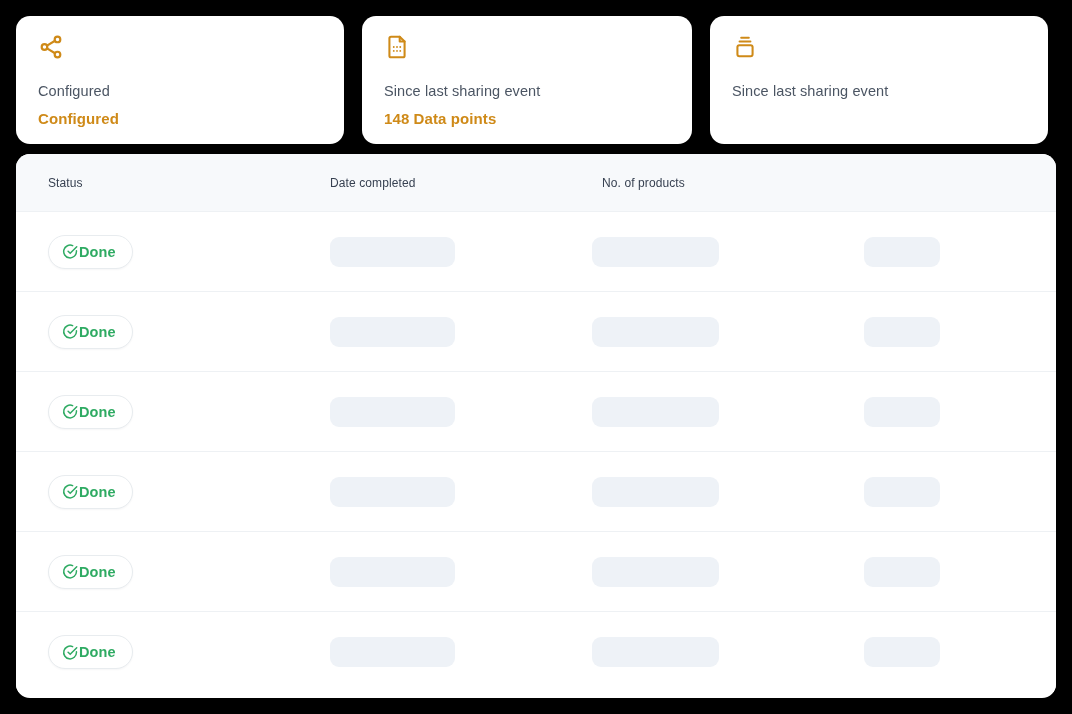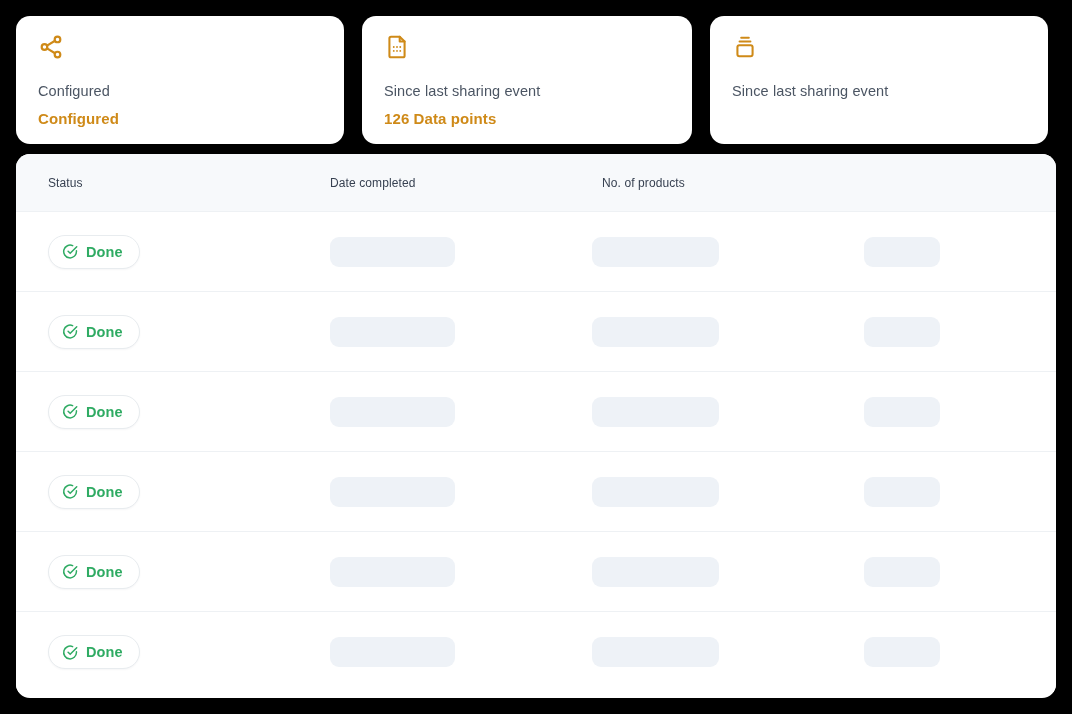--- a/index.html
+++ b/index.html
@@ -105,21 +105,20 @@
     background: #ffffff;
   }
   .trow:last-child { border-bottom: none; }
 
   .cell { display: flex; align-items: center; }
 
   
   .done-pill {
     display: inline-flex;
     align-items: center;
-    gap: 7px;
     height: 34px;
     padding: 0 16px 0 13px;
     border: 1px solid #e8ecef;
     border-radius: 18px;
     background: #ffffff;
     box-shadow: 0 1px 2px rgba(16,24,40,0.04);
     cursor: pointer;
   }
   .done-pill .chk { width: 17px; height: 17px; display: block; flex: 0 0 auto; }
   .done-pill .chk svg { display: block; width: 17px; height: 17px; }
@@ -168,21 +167,21 @@
           <path d="M14.5 2.5V7H19"></path>
           <circle cx="9" cy="12" r="0.85" fill="#cf8a18" stroke="none"></circle>
           <circle cx="12" cy="12" r="0.85" fill="#cf8a18" stroke="none"></circle>
           <circle cx="15" cy="12" r="0.85" fill="#cf8a18" stroke="none"></circle>
           <circle cx="9" cy="15.6" r="0.85" fill="#cf8a18" stroke="none"></circle>
           <circle cx="12" cy="15.6" r="0.85" fill="#cf8a18" stroke="none"></circle>
           <circle cx="15" cy="15.6" r="0.85" fill="#cf8a18" stroke="none"></circle>
         </svg>
       </span>
       <div class="card-sub">Since last sharing event</div>
-      <div class="card-main">126 Data points</div>
+      <div class="card-main">148 Data points</div>
     </div>
 
     <div class="stat-card c3">
       <span class="card-icon">
         <svg viewBox="0 0 24 24" fill="none" stroke="#cf8a18" stroke-width="1.9" stroke-linecap="round" stroke-linejoin="round">
           <line x1="8.5" y1="3.5" x2="15.5" y2="3.5"></line>
           <line x1="7" y1="7" x2="17" y2="7"></line>
           <rect x="5" y="10.3" width="14" height="10.2" rx="1.8"></rect>
         </svg>
       </span>

